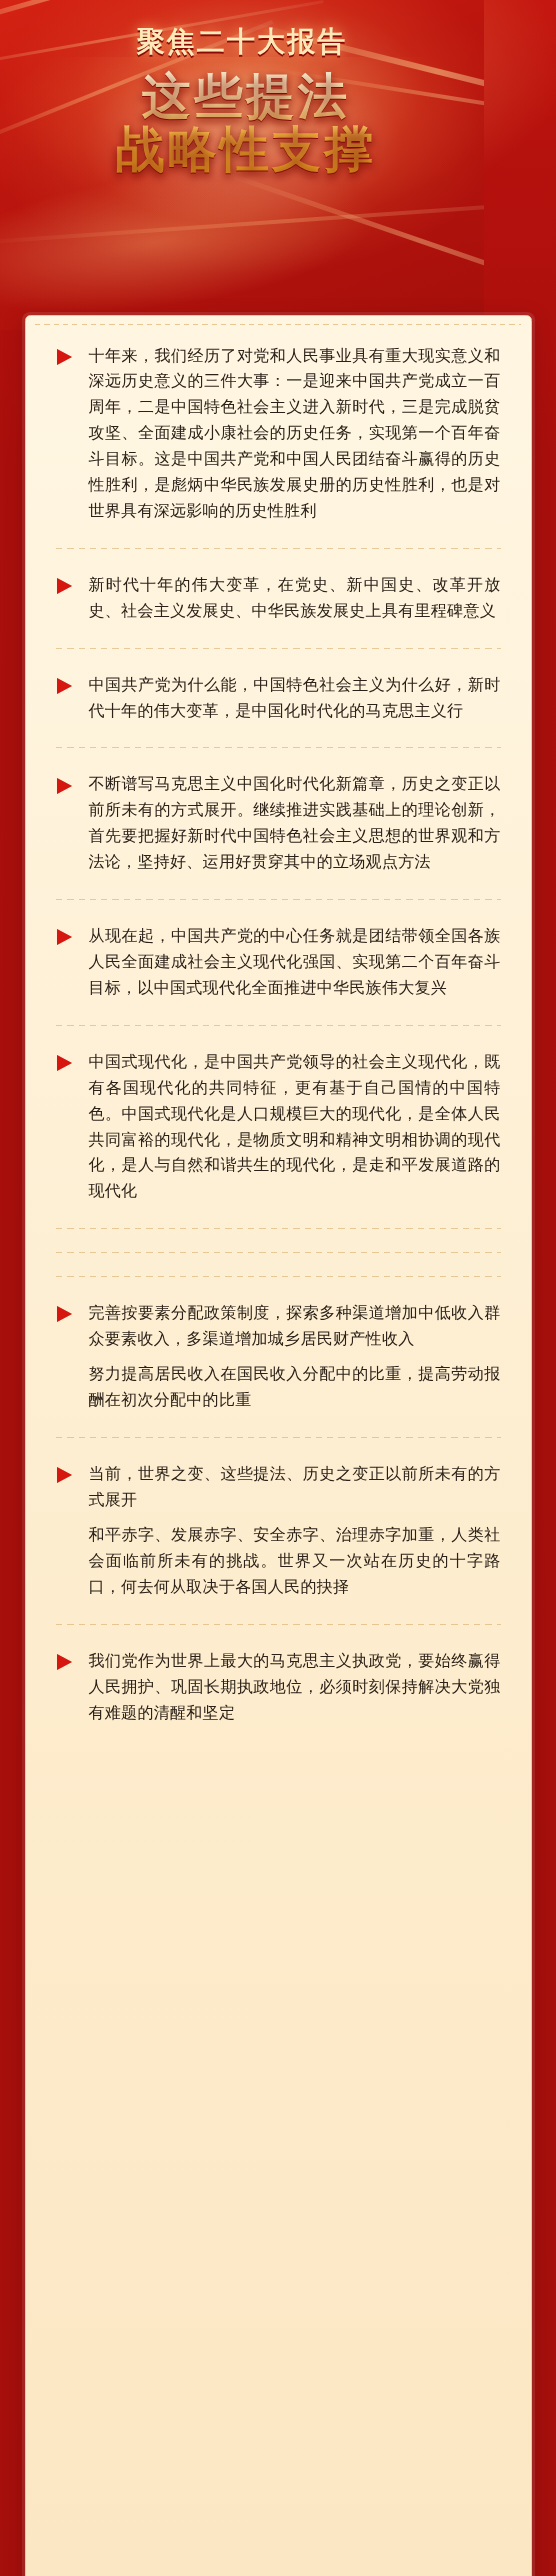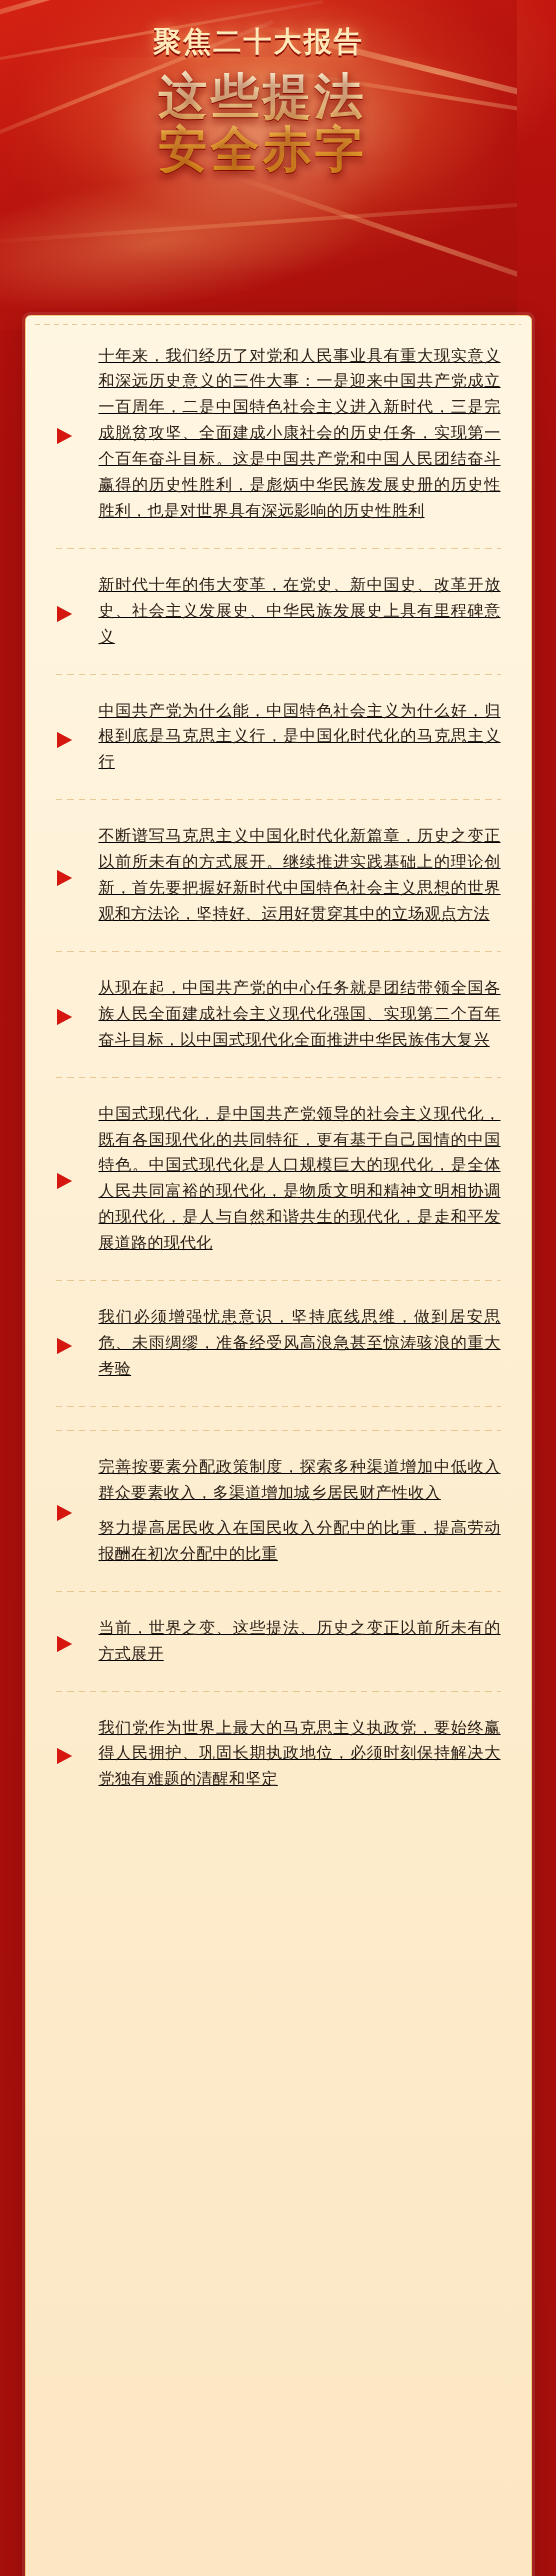--- a/index.html
+++ b/index.html
@@ -25,21 +25,20 @@
 
   
   .hero {
     position: relative;
     width: 484px;
     height: 330px;
     overflow: hidden;
     background:
       radial-gradient(ellipse 361px 196px at 52% 88px, rgba(255,190,120,0.55) 0%, rgba(255,120,60,0.15) 48%, rgba(180,20,12,0) 70%),
       linear-gradient(160deg, #d52314 0%, #bb150e 38%, #a50f0b 100%);
-    padding-left: 33px;
   }
   .ribbon {
     position: absolute;
     background: linear-gradient(90deg, rgba(255,196,120,0.0), rgba(255,214,150,0.75), rgba(255,255,255,0.15));
     filter: blur(0.5px);
     transform-origin: left center;
     opacity: .7;
   }
   .r1 { left:-93px; top:36px;  width:371px; height:5.2px; transform: rotate(-16deg); }
   .r2 { left:-113px; top:77px; width:443px; height:3.1px;  transform: rotate(-10deg); opacity:.45;}
@@ -108,25 +107,24 @@
     position:absolute;
     left: 9.3px; right: 9.3px;
     height: 1px;
     background: repeating-linear-gradient(90deg, rgba(214,160,80,.55) 0 5.2px, rgba(214,160,80,0) 5.2px 9.3px);
   }
   .card::before { top: 8.2px; }
   .card::after  { bottom: 8.2px; }
 
   .item {
     display: flex;
-    align-items: center;
-    gap: 27px;
+    align-items: flex-start;
+    gap: 17px;
     padding: 0 0 0 1px;
     margin-bottom: 24px;
-    text-decoration: underline;
   }
   .bullet {
     flex: 0 0 auto;
     margin-top: 6.2px;
     width: 0;
     height: 0;
     border-top: 8.8px solid transparent;
     border-bottom: 8.8px solid transparent;
     border-left: 15px solid #d6170f;
     filter: drop-shadow(0 0.5px 0 rgba(120,10,5,.35));
@@ -162,21 +160,21 @@
     <div class="ribbon r4"></div>
     <div class="ribbon r5"></div>
     <div class="ribbon r6"></div>
     <div class="ribbon r7"></div>
     <div class="swoosh"></div>
     <div class="glow"></div>
 
     <div class="hero-title-1">聚焦二十大报告</div>
     <div class="hero-title-2">
       <span>这些提法</span>
-      <span>安全赤字</span>
+      <span>战略性支撑</span>
     </div>
   </div>
 
   <div class="card">
 
     <div class="item">
       <div class="bullet"></div>
       <div class="body">
         <p class="para">十年来，我们经历了对党和人民事业具有重大现实意义和深远历史意义的三件大事：一是迎来中国共产党成立一百周年，二是中国特色社会主义进入新时代，三是完成脱贫攻坚、全面建成小康社会的历史任务，实现第一个百年奋斗目标。这是中国共产党和中国人民团结奋斗赢得的历史性胜利，是彪炳中华民族发展史册的历史性胜利，也是对世界具有深远影响的历史性胜利</p>
       </div>
@@ -187,21 +185,21 @@
       <div class="bullet"></div>
       <div class="body">
         <p class="para">新时代十年的伟大变革，在党史、新中国史、改革开放史、社会主义发展史、中华民族发展史上具有里程碑意义</p>
       </div>
     </div>
     <div class="divider"></div>
 
     <div class="item">
       <div class="bullet"></div>
       <div class="body">
-        <p class="para">中国共产党为什么能，中国特色社会主义为什么好，归根到底是马克思主义行，是中国化时代化的马克思主义行</p>
+        <p class="para">中国共产党为什么能，中国特色社会主义为什么好，新时代十年的伟大变革，是中国化时代化的马克思主义行</p>
       </div>
     </div>
     <div class="divider"></div>
 
     <div class="item">
       <div class="bullet"></div>
       <div class="body">
         <p class="para">不断谱写马克思主义中国化时代化新篇章，历史之变正以前所未有的方式展开。继续推进实践基础上的理论创新，首先要把握好新时代中国特色社会主义思想的世界观和方法论，坚持好、运用好贯穿其中的立场观点方法</p>
       </div>
     </div>
@@ -216,43 +214,38 @@
     <div class="divider"></div>
 
     <div class="item">
       <div class="bullet"></div>
       <div class="body">
         <p class="para">中国式现代化，是中国共产党领导的社会主义现代化，既有各国现代化的共同特征，更有基于自己国情的中国特色。中国式现代化是人口规模巨大的现代化，是全体人民共同富裕的现代化，是物质文明和精神文明相协调的现代化，是人与自然和谐共生的现代化，是走和平发展道路的现代化</p>
       </div>
     </div>
     <div class="divider"></div>
 
-    <div class="item">
-      <div class="bullet"></div>
-      <div class="body">
-        <p class="para">我们必须增强忧患意识，坚持底线思维，做到居安思危、未雨绸缪，准备经受风高浪急甚至惊涛骇浪的重大考验</p>
-      </div>
-    </div>
     <div class="divider"></div>
 
     <div class="divider"></div>
 
     <div class="item">
       <div class="bullet"></div>
       <div class="body">
         <p class="para">完善按要素分配政策制度，探索多种渠道增加中低收入群众要素收入，多渠道增加城乡居民财产性收入</p>
         <p class="para">努力提高居民收入在国民收入分配中的比重，提高劳动报酬在初次分配中的比重</p>
       </div>
     </div>
     <div class="divider"></div>
 
     <div class="item">
       <div class="bullet"></div>
       <div class="body">
         <p class="para">当前，世界之变、这些提法、历史之变正以前所未有的方式展开</p>
+        <p class="para">和平赤字、发展赤字、安全赤字、治理赤字加重，人类社会面临前所未有的挑战。世界又一次站在历史的十字路口，何去何从取决于各国人民的抉择</p>
       </div>
     </div>
     <div class="divider"></div>
 
     <div class="item">
       <div class="bullet"></div>
       <div class="body">
         <p class="para">我们党作为世界上最大的马克思主义执政党，要始终赢得人民拥护、巩固长期执政地位，必须时刻保持解决大党独有难题的清醒和坚定</p>
       </div>
     </div>

